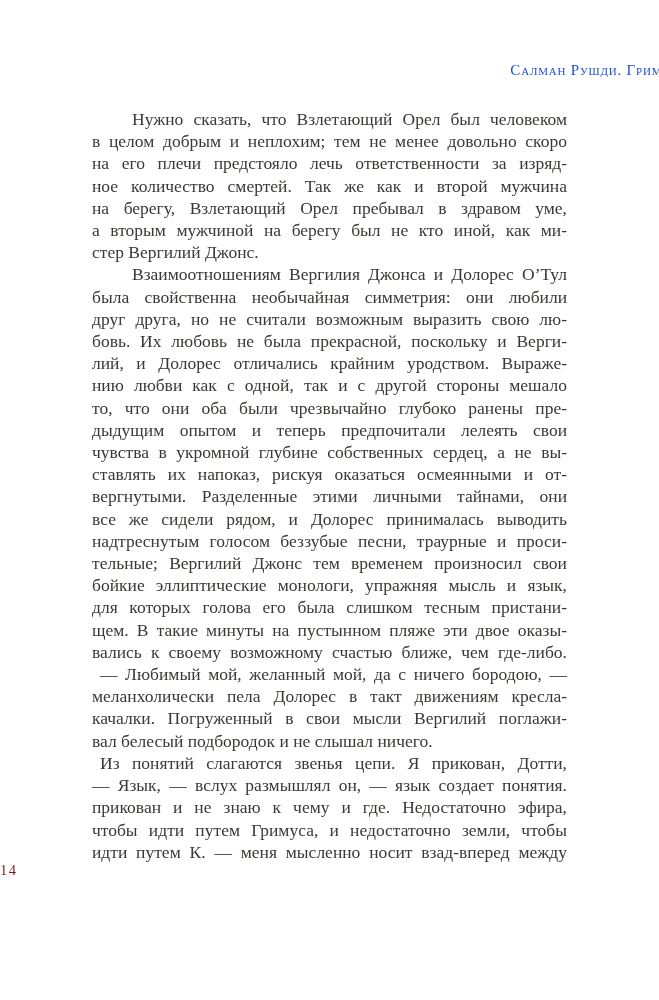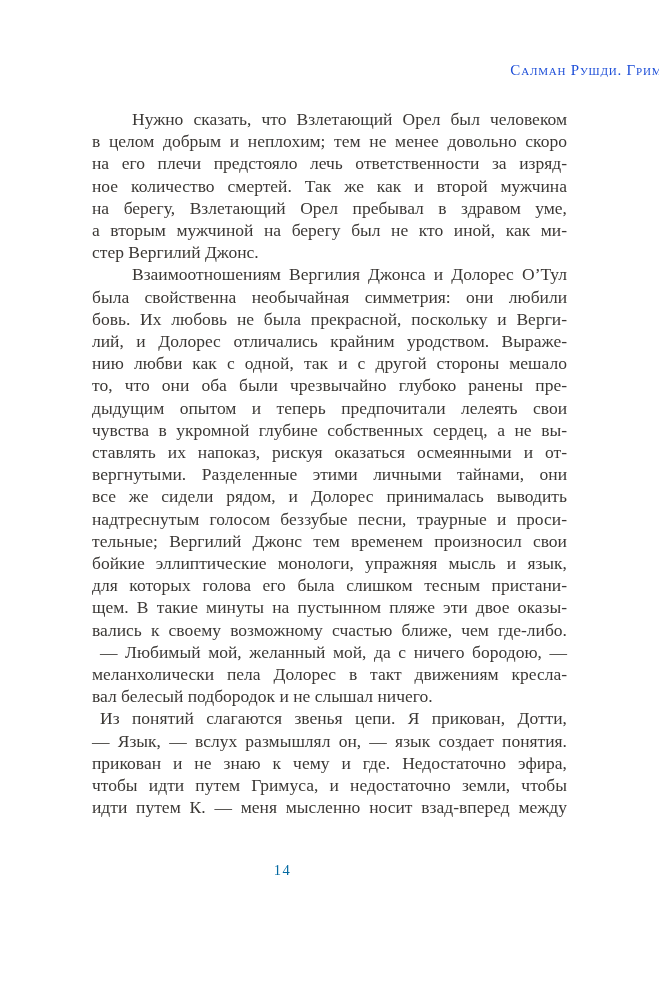--- a/index.html
+++ b/index.html
@@ -46,24 +46,24 @@
     word-break: normal;
   }
   .line.no-stretch { text-align-last: left; }
   .paragraph.indent .line:first-child { text-indent: 40px; }
   .paragraph.dialogue .line:first-child { text-indent: 8px; }
   .page-number {
     position: absolute;
     top: 862px;
     left: 0;
     width: 565px;
-    text-align: center;
+    text-align: left;
     font-size: 14.5px;
     letter-spacing: 1.5px;
-    color: #0369a1;
+    color: #7f1d1d;
   }
 </style>
 </head>
 <body>
 
 <div class="book-page">
   <div class="running-header">Салман Рушди. Гримус</div>
 
   <div class="text-block" id="text-block">
       <div class="paragraph indent">
@@ -71,39 +71,41 @@
         <div class="line">в целом добрым и неплохим; тем не менее довольно скоро</div>
         <div class="line">на его плечи предстояло лечь ответственности за изряд-</div>
         <div class="line">ное количество смертей. Так же как и второй мужчина</div>
         <div class="line">на берегу, Взлетающий Орел пребывал в здравом уме,</div>
         <div class="line">а вторым мужчиной на берегу был не кто иной, как ми-</div>
         <div class="line no-stretch">стер Вергилий Джонс.</div>
       </div>
       <div class="paragraph indent">
         <div class="line">Взаимоотношениям Вергилия Джонса и Долорес О’Тул</div>
         <div class="line">была свойственна необычайная симметрия: они любили</div>
+        <div class="line">друг друга, но не считали возможным выразить свою лю-</div>
         <div class="line">бовь. Их любовь не была прекрасной, поскольку и Верги-</div>
         <div class="line">лий, и Долорес отличались крайним уродством. Выраже-</div>
         <div class="line">нию любви как с одной, так и с другой стороны мешало</div>
         <div class="line">то, что они оба были чрезвычайно глубоко ранены пре-</div>
         <div class="line">дыдущим опытом и теперь предпочитали лелеять свои</div>
         <div class="line">чувства в укромной глубине собственных сердец, а не вы-</div>
         <div class="line">ставлять их напоказ, рискуя оказаться осмеянными и от-</div>
         <div class="line">вергнутыми. Разделенные этими личными тайнами, они</div>
         <div class="line">все же сидели рядом, и Долорес принималась выводить</div>
         <div class="line">надтреснутым голосом беззубые песни, траурные и проси-</div>
         <div class="line">тельные; Вергилий Джонс тем временем произносил свои</div>
         <div class="line">бойкие эллиптические монологи, упражняя мысль и язык,</div>
         <div class="line">для которых голова его была слишком тесным пристани-</div>
         <div class="line">щем. В такие минуты на пустынном пляже эти двое оказы-</div>
         <div class="line">вались к своему возможному счастью ближе, чем где-либо.</div>
       </div>
       <div class="paragraph dialogue">
         <div class="line">— Любимый мой, желанный мой, да с ничего бородою, —</div>
         <div class="line">меланхолически пела Долорес в такт движениям кресла-</div>
+        <div class="line">качалки. Погруженный в свои мысли Вергилий поглажи-</div>
         <div class="line no-stretch">вал белесый подбородок и не слышал ничего.</div>
       </div>
       <div class="paragraph dialogue">
         <div class="line">Из понятий слагаются звенья цепи. Я прикован, Дотти,</div>
         <div class="line">— Язык, — вслух размышлял он, — язык создает понятия.</div>
         <div class="line">прикован и не знаю к чему и где. Недостаточно эфира,</div>
         <div class="line">чтобы идти путем Гримуса, и недостаточно земли, чтобы</div>
         <div class="line">идти путем К. — меня мысленно носит взад-вперед между</div>
       </div>
     </div>

